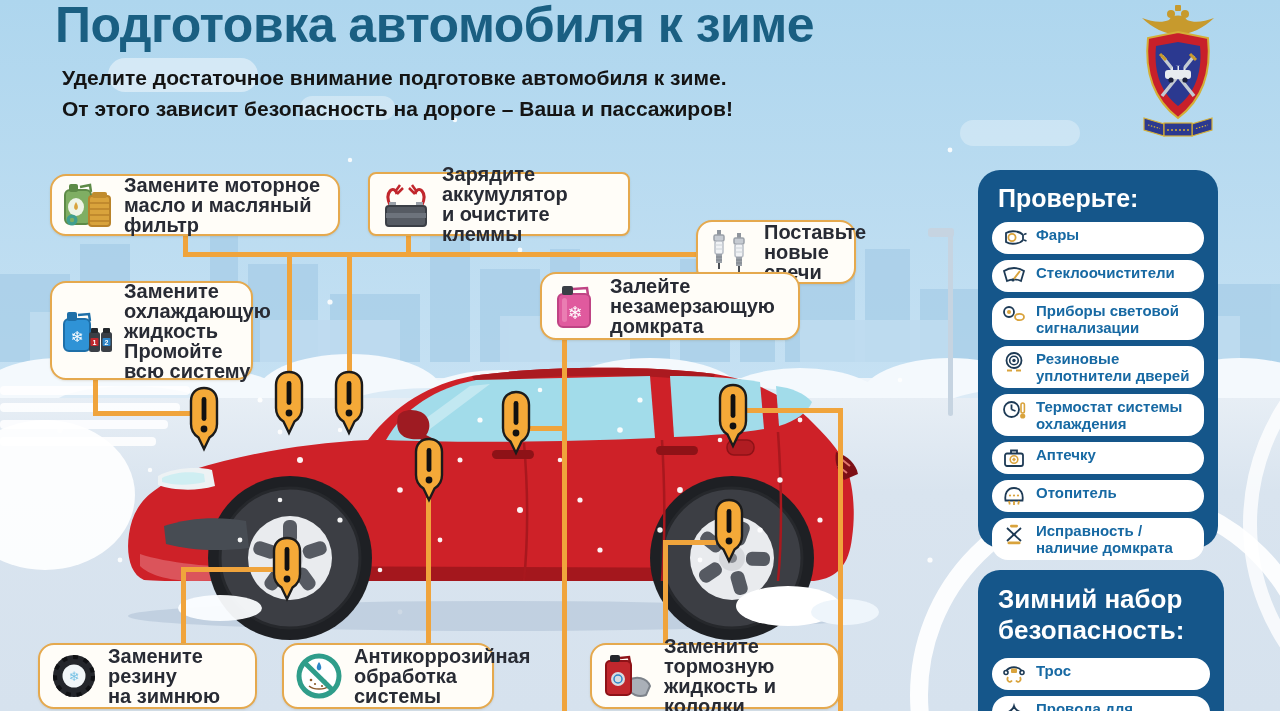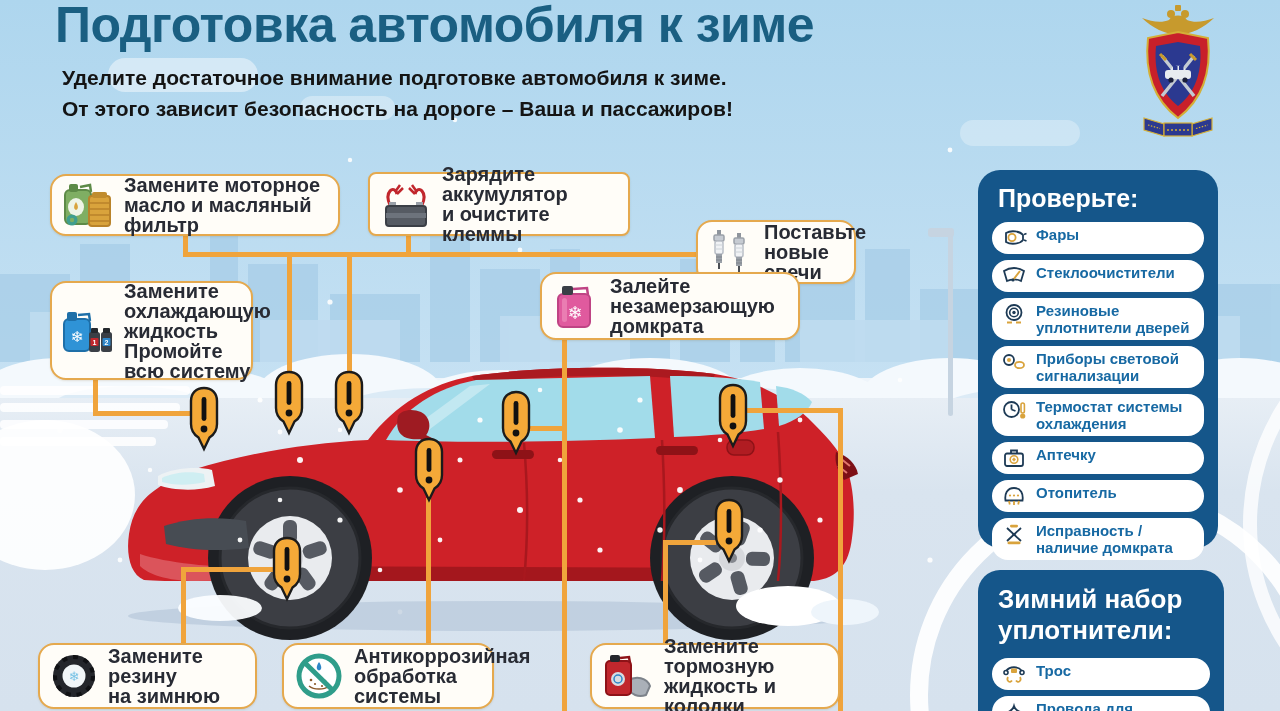--- a/index.html
+++ b/index.html
@@ -493,36 +493,36 @@
       <div class="pill">
         <svg width="26" height="24" viewBox="0 0 26 24">
             <path d="M3 7 C9 3 17 3 23 7 L20 17 C16 15 10 15 6 17 Z" fill="none" stroke="#1d3a55" stroke-width="1.8"></path>
             <path d="M12 16 L19 7" stroke="#d9a33c" stroke-width="2"></path>
             <circle cx="12" cy="16" r="1.6" fill="#1d3a55"></circle>
           </svg>
         <span>Стеклоочистители</span>
       </div>
       <div class="pill">
         <svg width="26" height="24" viewBox="0 0 26 24">
+            <circle cx="8" cy="10" r="5" fill="none" stroke="#1d3a55" stroke-width="1.8"></circle>
+            <circle cx="8" cy="10" r="2" fill="#d9a33c"></circle>
+            <ellipse cx="18.5" cy="15" rx="4.5" ry="3.2" fill="none" stroke="#d9a33c" stroke-width="1.8"></ellipse>
+          </svg>
+        <span>Приборы световой
+сигнализации</span>
+      </div>
+      <div class="pill">
+        <svg width="26" height="24" viewBox="0 0 26 24">
             <circle cx="13" cy="10.5" r="7.5" fill="none" stroke="#1d3a55" stroke-width="1.8"></circle>
             <circle cx="13" cy="10.5" r="4.3" fill="none" stroke="#1d3a55" stroke-width="1.6"></circle>
             <circle cx="13" cy="10.5" r="1.7" fill="#1d3a55"></circle>
             <path d="M6 20.5 h5 M15 20.5 h5" stroke="#d9a33c" stroke-width="2.2"></path>
           </svg>
         <span>Резиновые
 уплотнители дверей</span>
-      </div>
-      <div class="pill">
-        <svg width="26" height="24" viewBox="0 0 26 24">
-            <circle cx="8" cy="10" r="5" fill="none" stroke="#1d3a55" stroke-width="1.8"></circle>
-            <circle cx="8" cy="10" r="2" fill="#d9a33c"></circle>
-            <ellipse cx="18.5" cy="15" rx="4.5" ry="3.2" fill="none" stroke="#d9a33c" stroke-width="1.8"></ellipse>
-          </svg>
-        <span>Приборы световой
-сигнализации</span>
       </div>
       <div class="pill">
         <svg width="26" height="24" viewBox="0 0 26 24">
             <circle cx="10.5" cy="11.5" r="7.5" fill="none" stroke="#1d3a55" stroke-width="1.8"></circle>
             <path d="M10.5 11.5 L10.5 6.5 M10.5 11.5 L14.5 13" stroke="#1d3a55" stroke-width="1.8"></path>
             <rect x="20" y="5" width="3.4" height="10" rx="1.7" fill="none" stroke="#d9a33c" stroke-width="1.6"></rect>
             <circle cx="21.7" cy="18" r="2.6" fill="#d9a33c"></circle>
           </svg>
         <span>Термостат системы
 охлаждения</span>
@@ -554,21 +554,21 @@
             <circle cx="13" cy="12.5" r="1.6" fill="#1d3a55"></circle>
           </svg>
         <span>Исправность /
 наличие домкрата</span>
       </div>
     </div>
   </div>
 
   <div class="panel" style="left:978px;top:570px;width:246px;height:240px;">
     <h2 style="font-size:26px;line-height:31px;margin-bottom:12px;">Зимний набор
-уплотнители:</h2>
+безопасность:</h2>
     <div class="pills">
       <div class="pill">
         <svg width="26" height="24" viewBox="0 0 26 24">
             <path d="M5 9 C9 4 17 4 21 9" fill="none" stroke="#1d3a55" stroke-width="1.8"></path>
             <circle cx="5" cy="10.5" r="2" fill="none" stroke="#1d3a55" stroke-width="1.6"></circle>
             <circle cx="21" cy="10.5" r="2" fill="none" stroke="#1d3a55" stroke-width="1.6"></circle>
             <rect x="10" y="6.5" width="6" height="4.5" rx="1" fill="#d9a33c"></rect>
             <path d="M7 15 C5 19 9 21.5 11 18.5 M19 15 C21 19 17 21.5 15 18.5" fill="none" stroke="#d9a33c" stroke-width="1.8"></path>
           </svg>
         <span>Трос</span>

